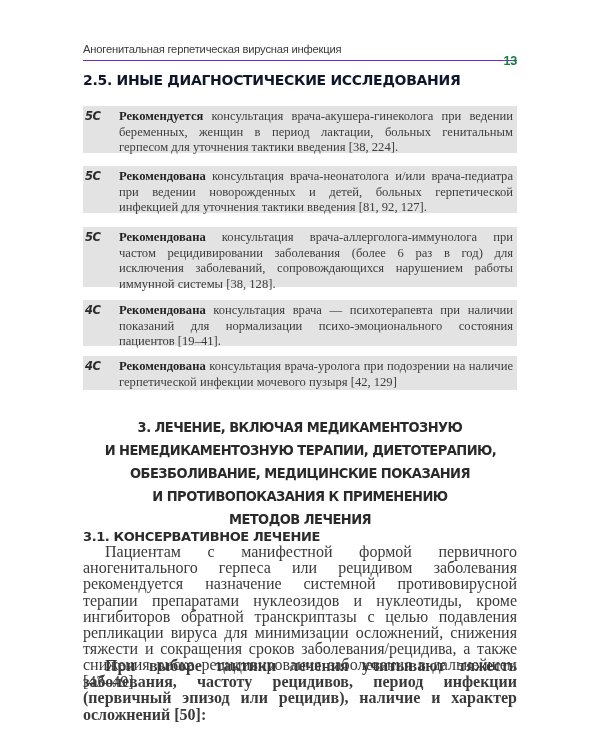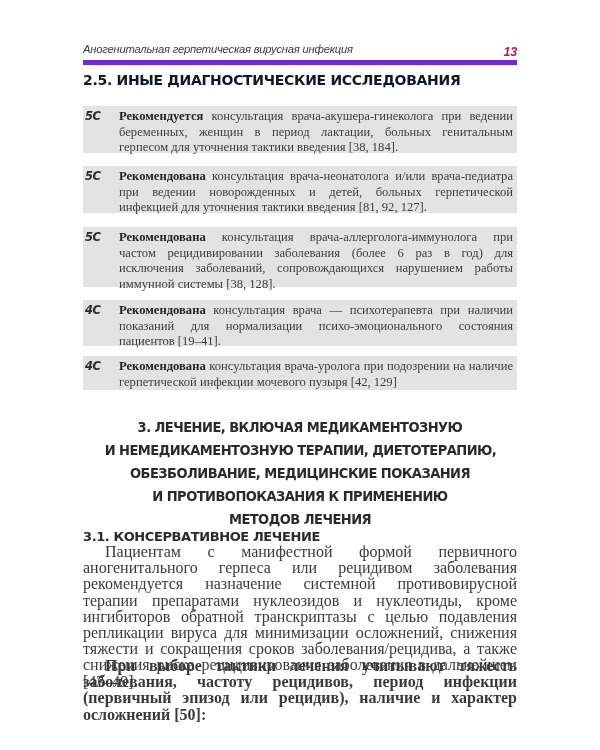--- a/index.html
+++ b/index.html
@@ -1,25 +1,25 @@
 <!DOCTYPE html>
 <html><head>
 <meta charset="utf-8">
 <style>
   html, body { margin: 0; padding: 0; background: #ffffff; }
   body { width: 600px; height: 750px; position: relative; overflow: hidden; color: #2a2a2a; }
   .page { position: absolute; left: 83px; top: 0; width: 434px; }
   .running-header {
     position: absolute; top: 38px; left: 0; width: 434px; height: 22px;
-    border-bottom: 5px solid #6d28d9;
+    border-bottom: 1px solid #6d28d9;
     font-family: "Liberation Sans", sans-serif; font-size: 11.2px; color: #3a3a3a;
-    transform-origin: left; letter-spacing: -0.2px; font-style: italic;
+    transform-origin: left; letter-spacing: -0.2px;
   }
   .running-header .title { position: absolute; left: 0; top: 5px; }
-  .running-header .page-number { position: absolute; right: 0; top: 7px; font-weight: bold; font-size: 12.5px; color: #be185d; }
+  .running-header .page-number { position: absolute; right: 0; top: 16px; font-weight: bold; font-size: 12.5px; color: #15803d; }
   .section-title {
     position: absolute; left: 0; top: 72px;
     font-family: "DejaVu Sans", sans-serif; font-weight: bold; font-size: 14px; color: #0f172a;
     letter-spacing: -0.3px;
   }
   .rec-box {
     position: absolute; left: 0; width: 434px; background: #e3e3e3;
     font-family: "Liberation Serif", serif; font-size: 12.6px; line-height: 15.5px; color: #3d3d3d;
     box-sizing: border-box; padding: 3px 4px 3px 36px; text-align: justify;
   }
@@ -51,21 +51,21 @@
 
   <div class="running-header">
     <span class="title">Аногенитальная герпетическая вирусная инфекция</span>
     <span class="page-number">13</span>
   </div>
 
   <div class="section-title">2.5. ИНЫЕ ДИАГНОСТИЧЕСКИЕ ИССЛЕДОВАНИЯ</div>
 
   <div class="rec-box" style="top:106px;height:47px;">
     <span class="grade">5С</span>
-    <span class="lead">Рекомендуется</span><span> консультация врача-акушера-гинеколога при ведении беременных, женщин в период лактации, больных генитальным герпесом для уточнения тактики введения [38, 184].</span>
+    <span class="lead">Рекомендуется</span><span> консультация врача-акушера-гинеколога при ведении беременных, женщин в период лактации, больных генитальным герпесом для уточнения тактики введения [38, 224].</span>
   </div>
 
   <div class="rec-box" style="top:166px;height:47px;">
     <span class="grade">5С</span>
     <span class="lead">Рекомендована</span><span> консультация врача-неонатолога и/или врача-педиатра при ведении новорожденных и детей, больных герпетической инфекцией для уточнения тактики введения [81, 92, 127].</span>
   </div>
 
   <div class="rec-box" style="top:227px;height:60px;">
     <span class="grade">5С</span>
     <span class="lead">Рекомендована</span><span> консультация врача-аллерголога-иммунолога при частом рецидивировании заболевания (более 6 раз в год) для исключения заболеваний, сопровождающихся нарушением работы иммунной системы [38, 128].</span>

